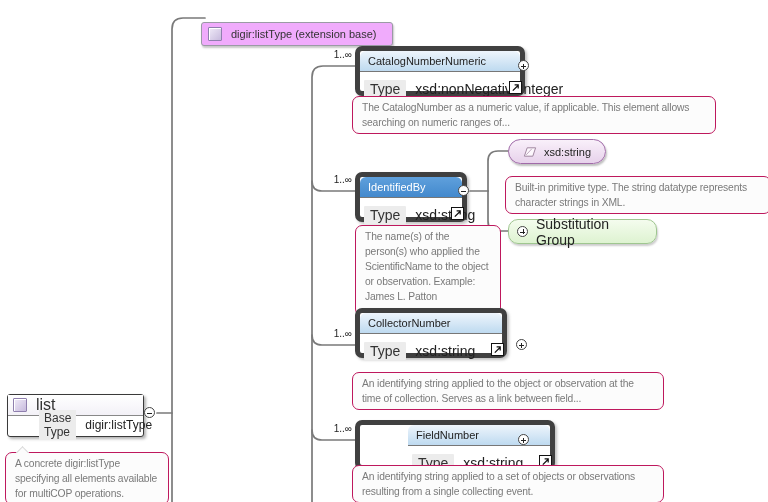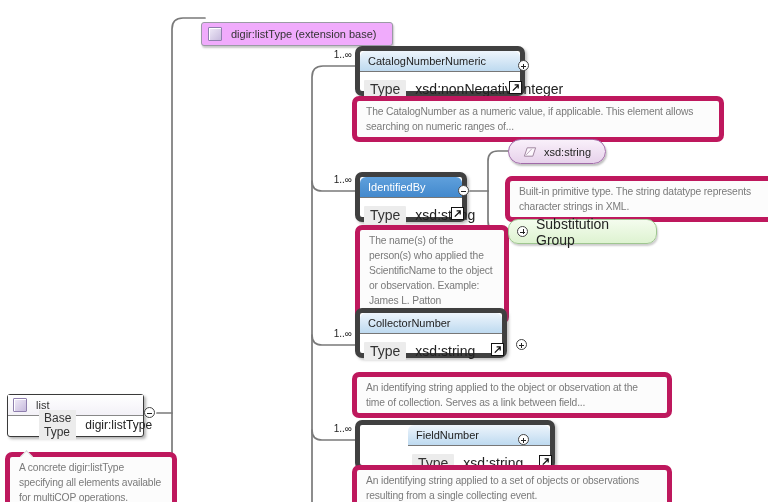--- a/index.html
+++ b/index.html
@@ -21,39 +21,39 @@
   .linkicon{position:absolute;right:-2px;bottom:-3px;width:11px;height:11px;background:#fff;
         border:1px solid #111;display:flex;align-items:center;justify-content:center;}
 
   
   .toggle{position:absolute;width:11px;height:11px;border:1px solid #444;border-radius:50%;
         background:#fff;box-sizing:border-box;}
   .toggle::before{content:"";position:absolute;left:2px;top:4.5px;width:5px;height:1px;background:#222;}
   .toggle.plus::after{content:"";position:absolute;left:4px;top:2.5px;width:1px;height:5px;background:#222;}
 
   
-  .note{position:absolute;background:#fcfcfc;border:5px solid #be185d;border-radius:7px;
+  .note{position:absolute;background:#fcfcfc;border:1px solid #be185d;border-radius:7px;
         padding:3px 9px;font-size:10.3px;letter-spacing:-0.15px;line-height:15px;color:#7a7a7a;}
   .note .tail{position:absolute;top:-5px;left:12px;width:8px;height:8px;background:#fcfcfc;
         border-left:1px solid #d7d7d7;border-top:1px solid #d7d7d7;transform:rotate(45deg);}
 
   
   .occurs{position:absolute;width:34px;text-align:right;font-size:10px;color:#222;}
 
   
   .basebox{position:absolute;left:201px;top:22px;width:192px;height:24px;background:#f0abfc;
         border:1px solid #9a9aa5;border-radius:3px;box-shadow:1px 2px 2px rgba(0,0,0,.22);
         display:flex;align-items:center;padding:0 6px;font-size:11px;color:#333;box-sizing:border-box;}
   .ctypeicon{width:12px;height:12px;border:1px solid #8f7fae;border-radius:1px;margin-right:9px;
         background:linear-gradient(135deg,#f0ebf8,#c7badd);box-shadow:inset 1px 1px 0 #fff;}
 
   
   .rootbox{position:absolute;left:7px;top:394px;width:135px;height:41px;background:#fff;
         border:1px solid #3a3a3a;border-radius:3px;box-shadow:2px 2px 3px rgba(0,0,0,.3);}
-  .rootbox .hdr{height:20px;display:flex;align-items:center;padding:0 5px;font-size:11px;
+  .rootbox .hdr{height:20px;display:flex;align-items:center;padding:0 5px;font-size:16px;
         border-bottom:1px solid #888;background:linear-gradient(#ffffff,#f3f1f7);}
   .rootbox .trow{height:18px;display:flex;align-items:center;font-size:12px;padding:0 3px;margin-left:28px;}
   .rootbox .tlabel{background:#ececec;padding:1px 5px;color:#333;}
   .rootbox .tval{margin-left:9px;color:#222;}
 
   
   .pill{position:absolute;left:508px;top:139px;width:98px;height:25px;box-sizing:border-box;
         background:linear-gradient(#f9f0fa,#e7d2eb);border:1px solid #a06aa8;border-radius:13px;
         box-shadow:1px 2px 2px rgba(0,0,0,.25);display:flex;align-items:center;
         justify-content:center;gap:7px;font-size:11px;color:#222;}

